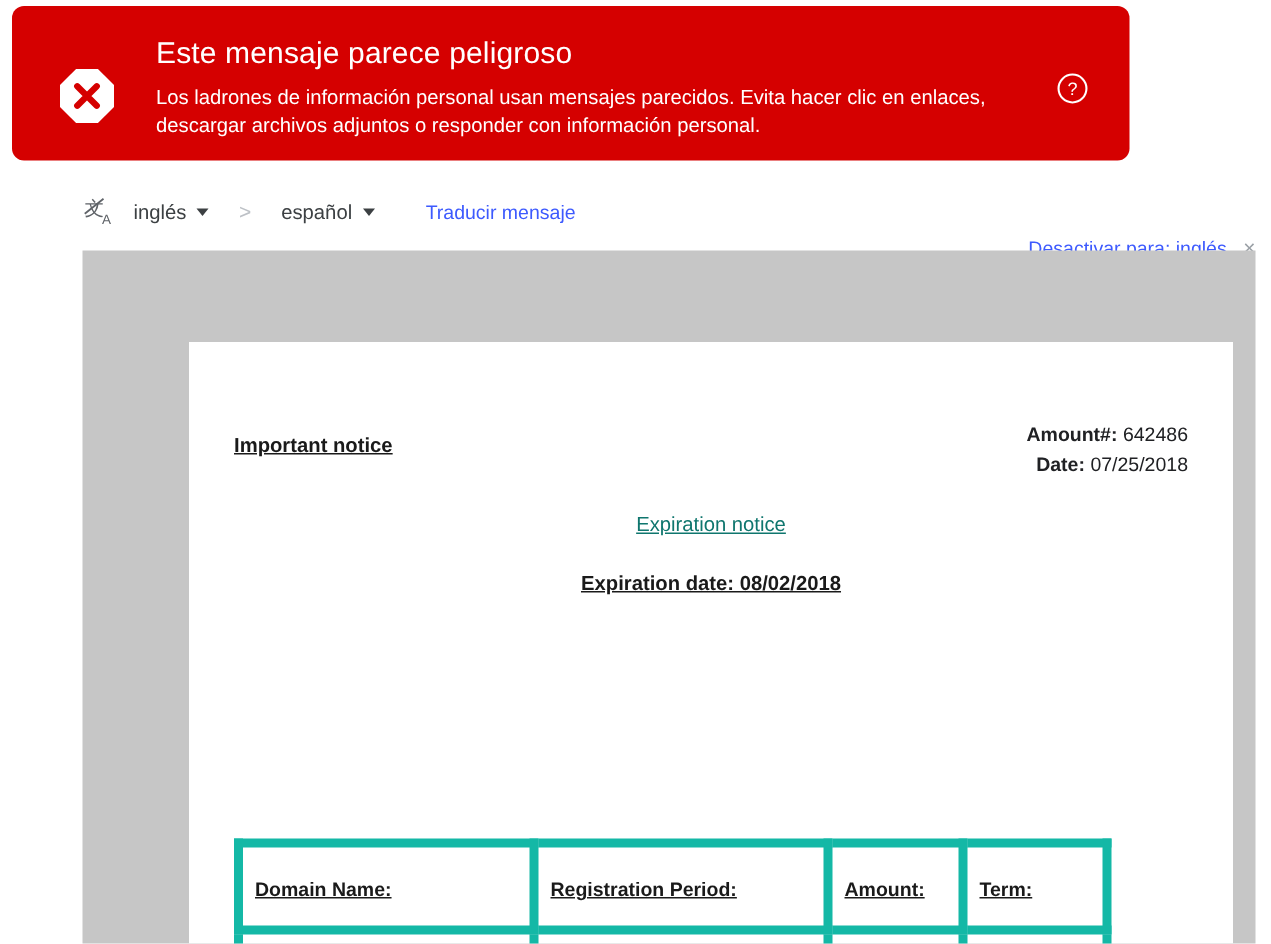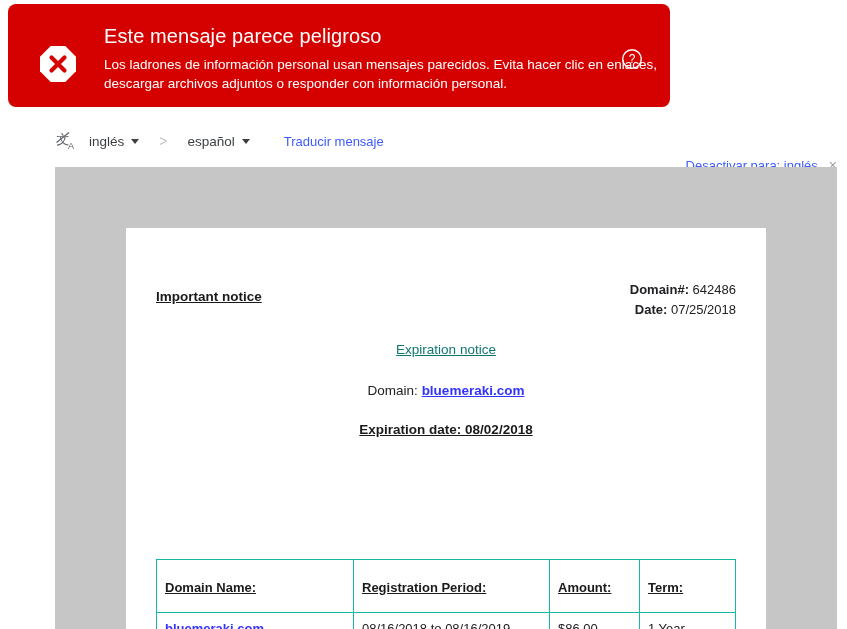--- a/index.html
+++ b/index.html
@@ -11,21 +11,21 @@
     background: #ffffff;
     font-family: "Liberation Sans", sans-serif;
     -webkit-font-smoothing: antialiased;
   }
 
   
   .warning-banner {
     position: absolute;
     left: 8px;
     top: 4px;
-    width: 662px;
+    width: 745px;
     height: 103px;
     background: #d50000;
     border-radius: 8px;
     box-sizing: border-box;
     display: flex;
     align-items: flex-start;
   }
   .warning-icon {
     position: absolute;
     left: 30px;
@@ -145,21 +145,21 @@
     top: 167px;
     width: 782px;
     height: 462px;
     background: #c6c6c6;
     overflow: hidden;
   }
   .msg-page {
     position: absolute;
     left: 71px;
     top: 61px;
-    width: 640px;
+    width: 696px;
     height: 401px;
     background: #ffffff;
   }
 
   
   .doc-header {
     position: absolute;
     left: 0;
     top: 0;
     width: 100%;
@@ -224,21 +224,21 @@
   .doc-table {
     position: absolute;
     left: 30px;
     top: 331px;
     width: 579px;
     border-collapse: collapse;
     table-layout: fixed;
     font-size: 13px;
   }
   .doc-table th, .doc-table td {
-    border: 1px solid #14b8a6;
+    border: 6px solid #14b8a6;
     text-align: left;
     vertical-align: top;
     padding: 20px 8px 17px 8px;
     color: #202124;
     font-weight: normal;
   }
   .doc-table th span.hdr {
     font-weight: bold;
     text-decoration: underline;
     color: #1a1a1a;
@@ -309,36 +309,32 @@
   </div>
 </div>
 
 <div class="msg-backdrop">
   <div class="msg-page">
 
     <div class="doc-header">
       <div class="important-notice">Important notice</div>
       <div class="notice-meta">
         <div>
-          <b>Domain#:</b>
+          <b>Amount#:</b>
           <span>642486</span>
         </div>
         <div>
           <b>Date:</b>
           <span>07/25/2018</span>
         </div>
       </div>
     </div>
 
     <div class="center-block">
       <div class="expiration-notice">Expiration notice</div>
-      <div class="domain-line">
-        <span>Domain:</span>
-        <a href="#">bluemeraki.com</a>
-      </div>
       <div class="expiration-date">Expiration date: 08/02/2018</div>
     </div>
 
     <table class="doc-table">
       <colgroup>
         <col class="col-domain">
           <col class="col-period">
           <col class="col-amount">
           <col class="col-term">
       </colgroup>

